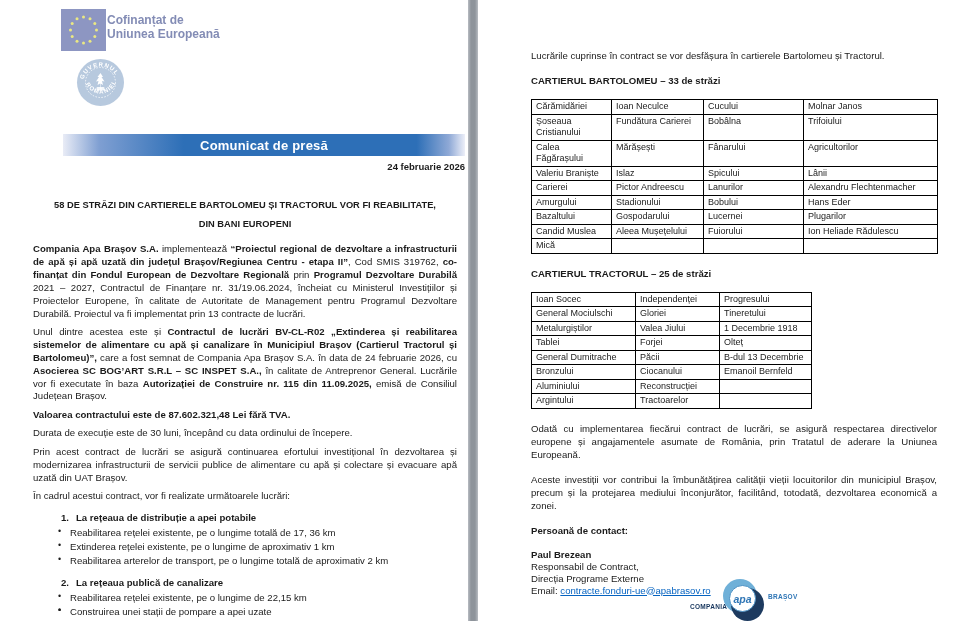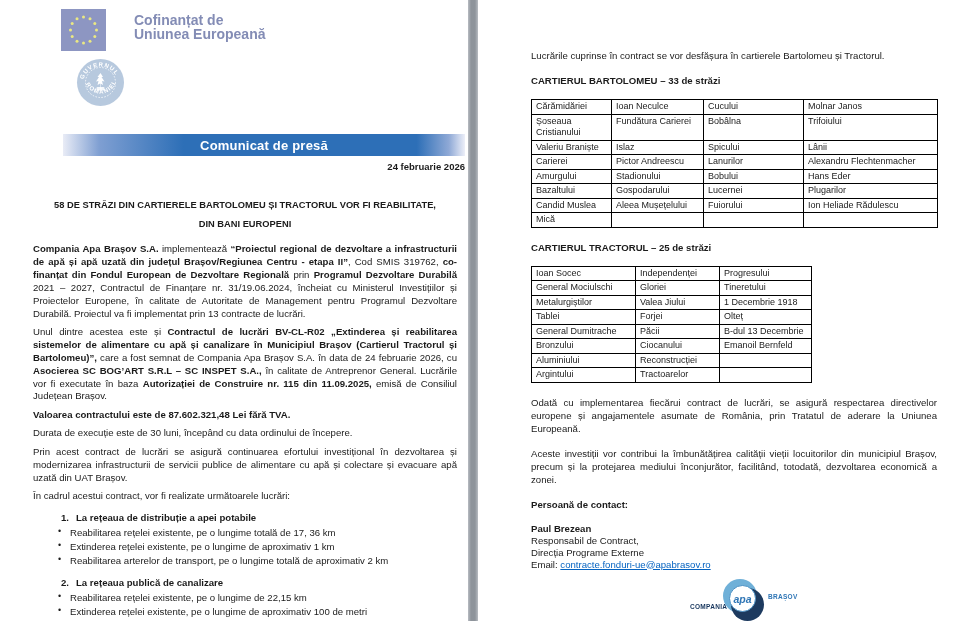--- a/index.html
+++ b/index.html
@@ -13,21 +13,21 @@
   
   .page-divider{
     position:absolute;left:468px;top:0;width:10px;height:621px;
     background:linear-gradient(90deg,#b8bcc2 0%,#8e949b 30%,#8e949b 70%,#b8bcc2 100%);
   }
 
   
   .page-left{position:absolute;left:0;top:0;width:468px;height:621px;}
   .eu-block{position:absolute;left:61px;top:9px;display:flex;align-items:flex-start;}
   .eu-flag{width:45px;height:42px;display:block;}
-  .eu-text{margin-left:28px;margin-top:4px;font-weight:bold;font-size:14px;line-height:14px;color:#838cb5;}
+  .eu-text{margin-left:1px;margin-top:4px;font-weight:bold;font-size:12px;line-height:14px;color:#838cb5;}
   .gov-seal{position:absolute;left:76px;top:58px;width:49px;height:49px;}
 
   .banner{
     position:absolute;left:63px;top:134px;width:402px;height:22px;
     display:flex;align-items:center;justify-content:center;
     color:#ffffff;font-size:13px;letter-spacing:.2px;
     background:linear-gradient(90deg,#e9ecf6 0%,#7f9fd2 9%,#2d6fb7 30%,#2d6fb7 88%,#8fa9d6 96%,#edeff8 100%);
     font-weight:bold;
   }
   .date-line{position:absolute;top:161px;left:245px;width:220px;text-align:right;font-weight:bold;font-size:9.5px;}
@@ -145,21 +145,21 @@
       <div class="wlist">
         <div class="wl-title"><span class="wl-num">1.</span><span>La rețeaua de distribuție a apei potabile</span></div>
         <div class="wl-item"><span class="blt">•</span><span>Reabilitarea rețelei existente, pe o lungime totală de 17, 36 km</span></div>
         <div class="wl-item"><span class="blt">•</span><span>Extinderea rețelei existente, pe o lungime de aproximativ 1 km</span></div>
         <div class="wl-item"><span class="blt">•</span><span>Reabilitarea arterelor de transport, pe o lungime totală de aproximativ 2 km</span></div>
       </div>
 
       <div class="wlist">
         <div class="wl-title"><span class="wl-num">2.</span><span>La rețeaua publică de canalizare</span></div>
         <div class="wl-item"><span class="blt">•</span><span>Reabilitarea rețelei existente, pe o lungime de 22,15 km</span></div>
-        <div class="wl-item"><span class="blt">•</span><span>Extinderea rețelei existente, pe o lungime de aproximativ 100 de metri</span></div>
+        <div class="wl-item"><span class="blt">•</span></div>
         <div class="wl-item"><span class="blt">•</span><span>Construirea unei stații de pompare a apei uzate</span></div>
       </div>
     </div>
   </div>
 
   <div class="page-divider"></div>
 
   <div class="page-right">
     <div class="content-right">
 
@@ -181,20 +181,26 @@
               <td>Cucului</td>
               <td>Molnar Janos</td>
             </tr>
             <tr>
               <td>Șoseaua Cristianului</td>
               <td>Fundătura Carierei</td>
               <td>Bobâlna</td>
               <td>Trifoiului</td>
             </tr>
             <tr>
+              <td>Calea Făgărașului</td>
+              <td>Mărășești</td>
+              <td>Fânarului</td>
+              <td>Agricultorilor</td>
+            </tr>
+            <tr>
               <td>Valeriu Braniște</td>
               <td>Islaz</td>
               <td>Spicului</td>
               <td>Lânii</td>
             </tr>
             <tr>
               <td>Carierei</td>
               <td>Pictor Andreescu</td>
               <td>Lanurilor</td>
               <td>Alexandru Flechtenmacher</td>

